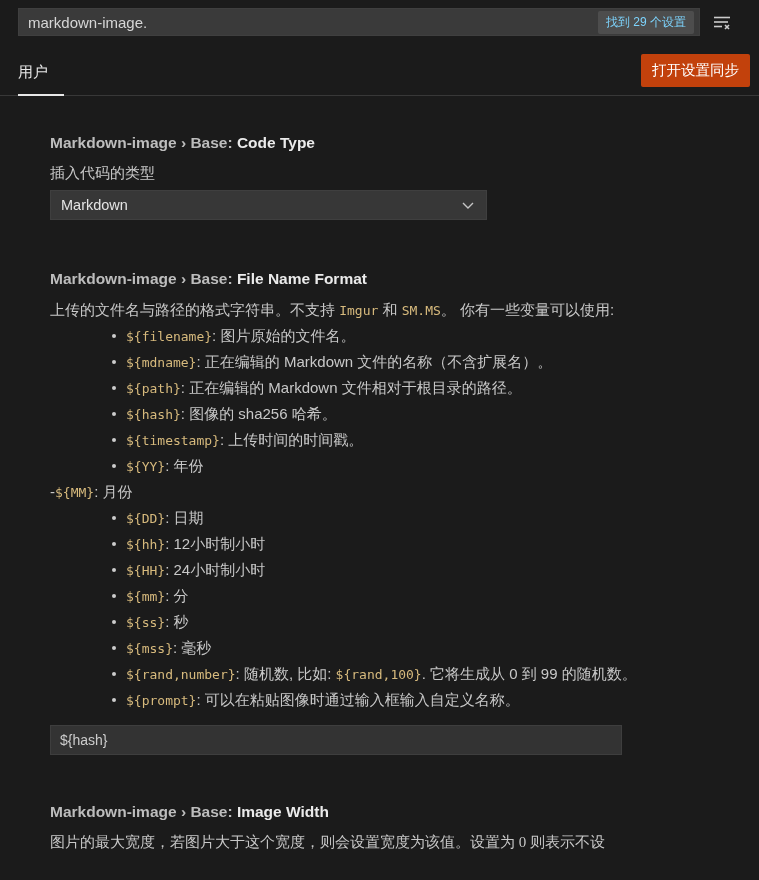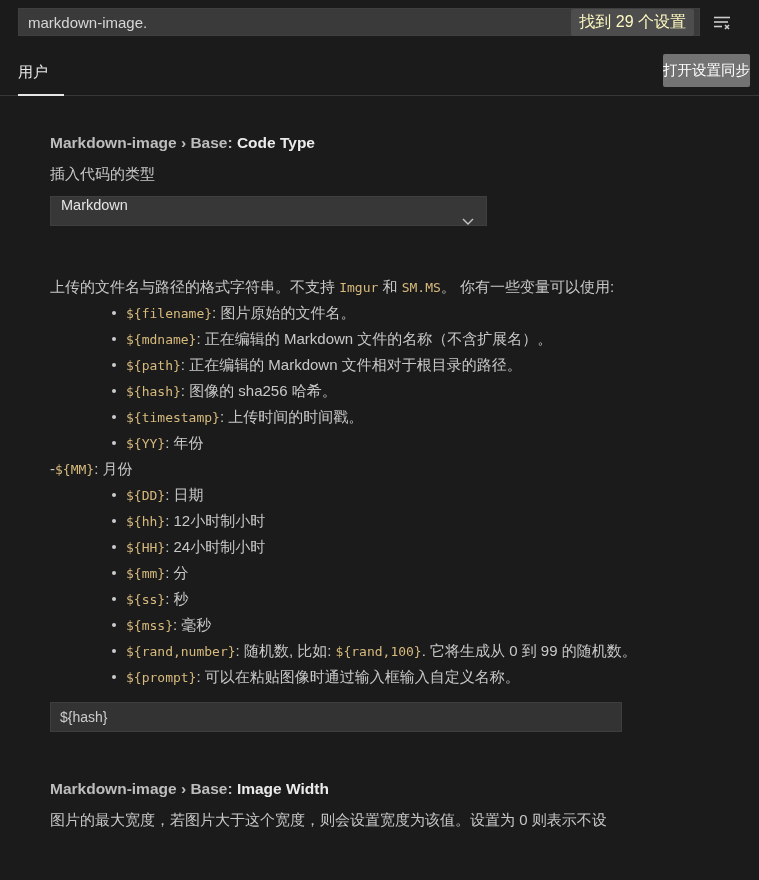--- a/index.html
+++ b/index.html
@@ -29,22 +29,22 @@
     justify-content: center;
   }
   .search-text {
     font-size: 15px;
     color: #d6d6d6;
     white-space: nowrap;
   }
   .count-badge {
     margin-left: auto;
     background: #4d4d4d;
-    color: #fef9c3;
-    font-size: 16px;
+    color: #7dd3fc;
+    font-size: 12px;
     padding: 3px 8px;
     border-radius: 2px;
     white-space: nowrap;
   }
   .icon-btn {
     background: transparent;
     border: none;
     margin-left: 9px;
     padding: 4px;
     cursor: pointer;
@@ -65,26 +65,26 @@
     font-size: 15px;
     color: #e7e7e7;
     padding: 11px 2px 12px 0;
     border-bottom: 2px solid #e7e7e7;
     margin-bottom: -1px;
     min-width: 46px;
     cursor: pointer;
   }
   .sync-btn {
     margin-left: auto;
-    background: #737373;
+    background: #c2410c;
     color: #ffffff;
     border: none;
     font-size: 14.5px;
     font-family: inherit;
-    padding: 7px 0;
+    padding: 7px 11px;
     border-radius: 2px;
     cursor: pointer;
     align-self: flex-start;
     margin-top: 2px;
   }
 
   
   .content { padding: 0 20px 0 50px; }
 
   .setting-title {
@@ -93,44 +93,44 @@
     line-height: 21px;
   }
   .setting-title .cat { color: #bdbdbd; }
   .setting-title .lbl { color: #ebebeb; text-align: right; }
 
   .setting-desc {
     font-size: 15px;
     line-height: 25px;
     color: #c8c8c8;
     margin-top: 8px;
+    font-family: Liberation Serif, serif;
   }
 
   .setting-1 { margin-top: 36px; }
   .setting-2 { margin-top: 48px; }
   .setting-3 { margin-top: 46px; }
 
   .code {
     font-family: "DejaVu Sans Mono", "Liberation Mono", monospace;
     font-size: 13px;
     color: #d7ba7d;
   }
 
   
   .select-control {
-    margin-top: 10px;
+    margin-top: 4px;
     width: 437px;
     height: 30px;
     background: #373737;
     border: 1px solid #3f3f3f;
     display: flex;
-    align-items: flex-start;
+    align-items: center;
     padding: 0 10px;
     cursor: pointer;
-    flex-direction: column;
   }
   .select-value { font-size: 14.5px; color: #e4e4e4; }
   .select-chevron { margin-left: auto; display: flex; }
 
   
   .fnf-body { margin-top: 8px; }
   .body-line {
     font-size: 15px;
     line-height: 25px;
     color: #c8c8c8;
@@ -203,20 +203,23 @@
       <span class="select-value">Markdown</span>
       <span class="select-chevron">
         <svg width="16" height="16" viewBox="0 0 16 16">
           <polyline points="3,6 8,11 13,6" fill="none" stroke="#c5c5c5" stroke-width="1.4"></polyline>
         </svg>
       </span>
     </div>
   </div>
 
   <div class="setting setting-2">
+    <div class="setting-title">
+      <span class="cat">Markdown-image › Base: </span><span class="lbl">File Name Format</span>
+    </div>
     <div class="fnf-body">
         <div class="body-line"><span><span>上传的文件名与路径的格式字符串。不支持 </span><span class="code">Imgur</span><span> 和 </span><span class="code">SM.MS</span><span>。 你有一些变量可以使用:</span></span></div>
         <div class="body-line bullet-line">
           <span class="bullet-marker"></span>
           <span><span class="code">${filename}</span><span>: 图片原始的文件名。</span></span>
         </div>
         <div class="body-line bullet-line">
           <span class="bullet-marker"></span>
           <span><span class="code">${mdname}</span><span>: 正在编辑的 Markdown 文件的名称（不含扩展名）。</span></span>
         </div>

